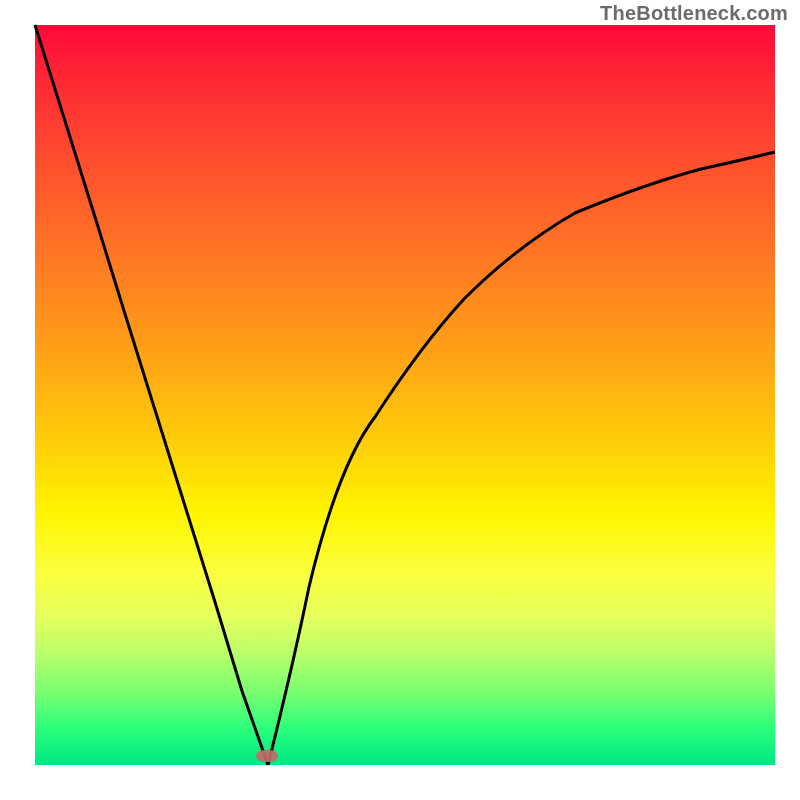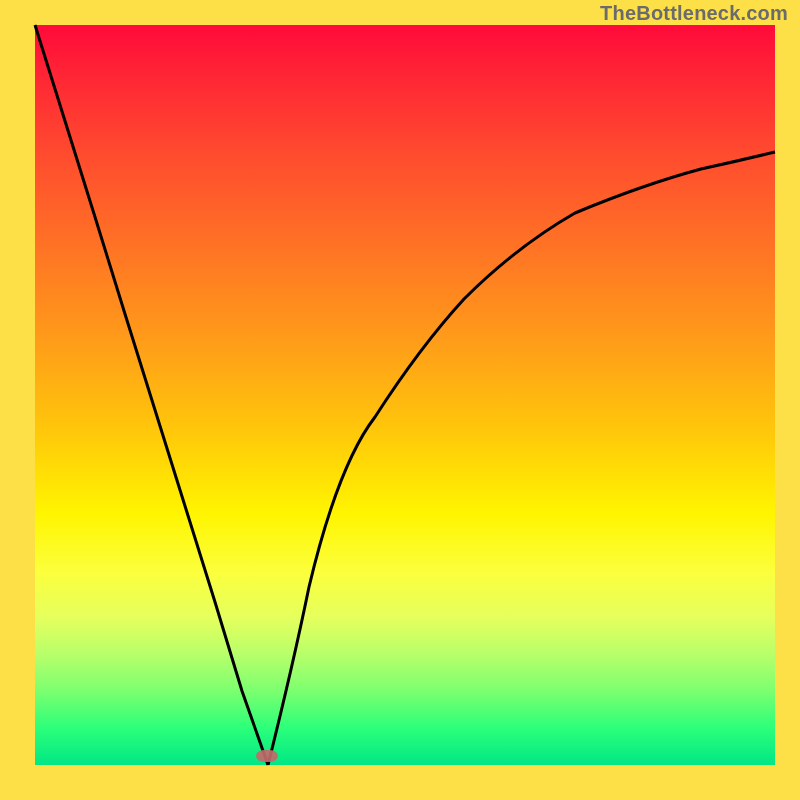--- a/index.html
+++ b/index.html
@@ -8,21 +8,21 @@
     width: 800px;
     height: 800px;
     background: #000;
     overflow: hidden;
     font-family: Arial, Helvetica, sans-serif;
   }
   .container {
     position: relative;
     width: 800px;
     height: 800px;
-    background: #fde047;
+    background: #ffffff;
   }
   .watermark {
     position: absolute;
     top: 2px;
     right: 12px;
     color: #6b6b6b;
     font-size: 20px;
     font-weight: 600;
     letter-spacing: 0.2px;
     z-index: 50;

